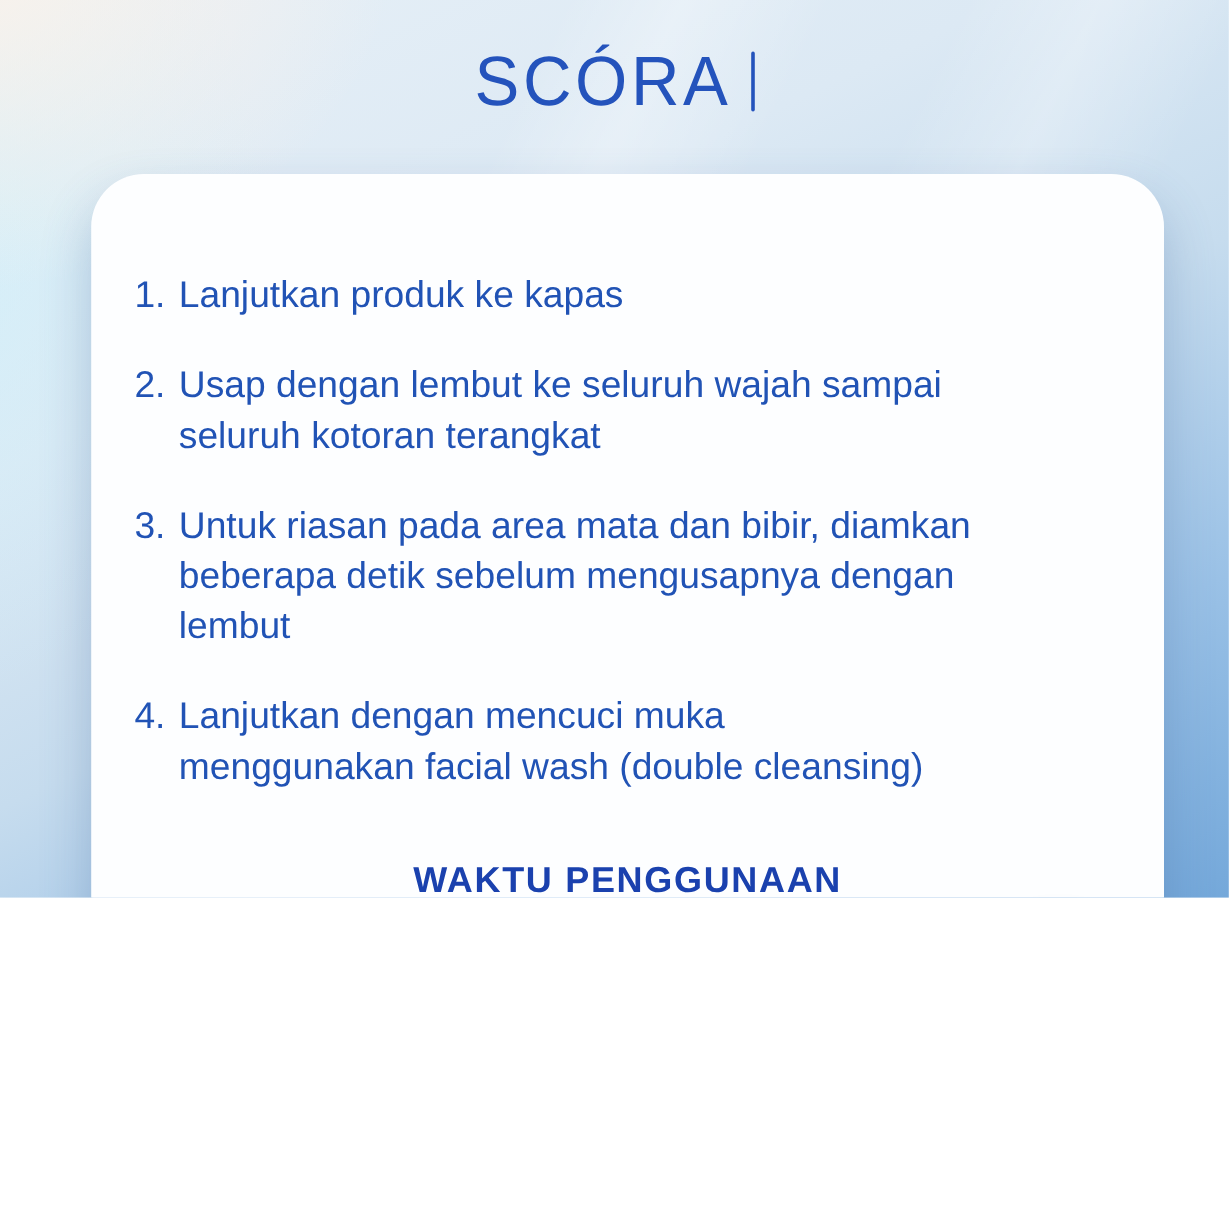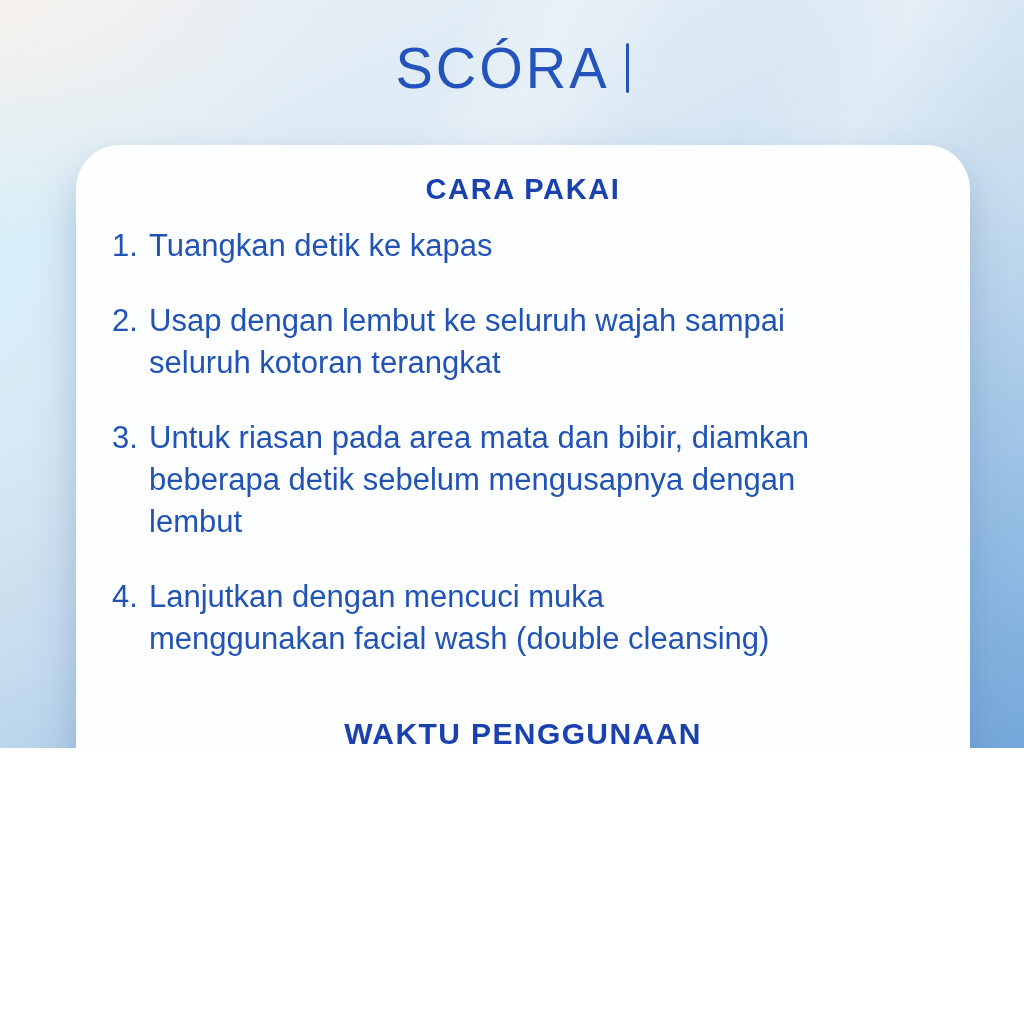--- a/index.html
+++ b/index.html
@@ -62,26 +62,25 @@
 
 <div class="stage">
   <div class="beams"></div>
 
   <header class="logo">
     <span class="brand">SCÓRA</span>
     <span class="logo-divider"></span>
   </header>
 
   <main class="card">
-    <h1 class="card-title">CARA PAKAI</h1>
 
     <ol class="steps">
       <li class="step">
         <span class="step-num">1.</span>
-        <span class="step-text">Tuangkan detik ke kapas</span>
+        <span class="step-text">Lanjutkan produk ke kapas</span>
       </li>
       <li class="step">
         <span class="step-num">2.</span>
         <span class="step-text">Usap dengan lembut ke seluruh wajah sampai
 seluruh kotoran terangkat</span>
       </li>
       <li class="step">
         <span class="step-num">3.</span>
         <span class="step-text">Untuk riasan pada area mata dan bibir, diamkan
 beberapa detik sebelum mengusapnya dengan

